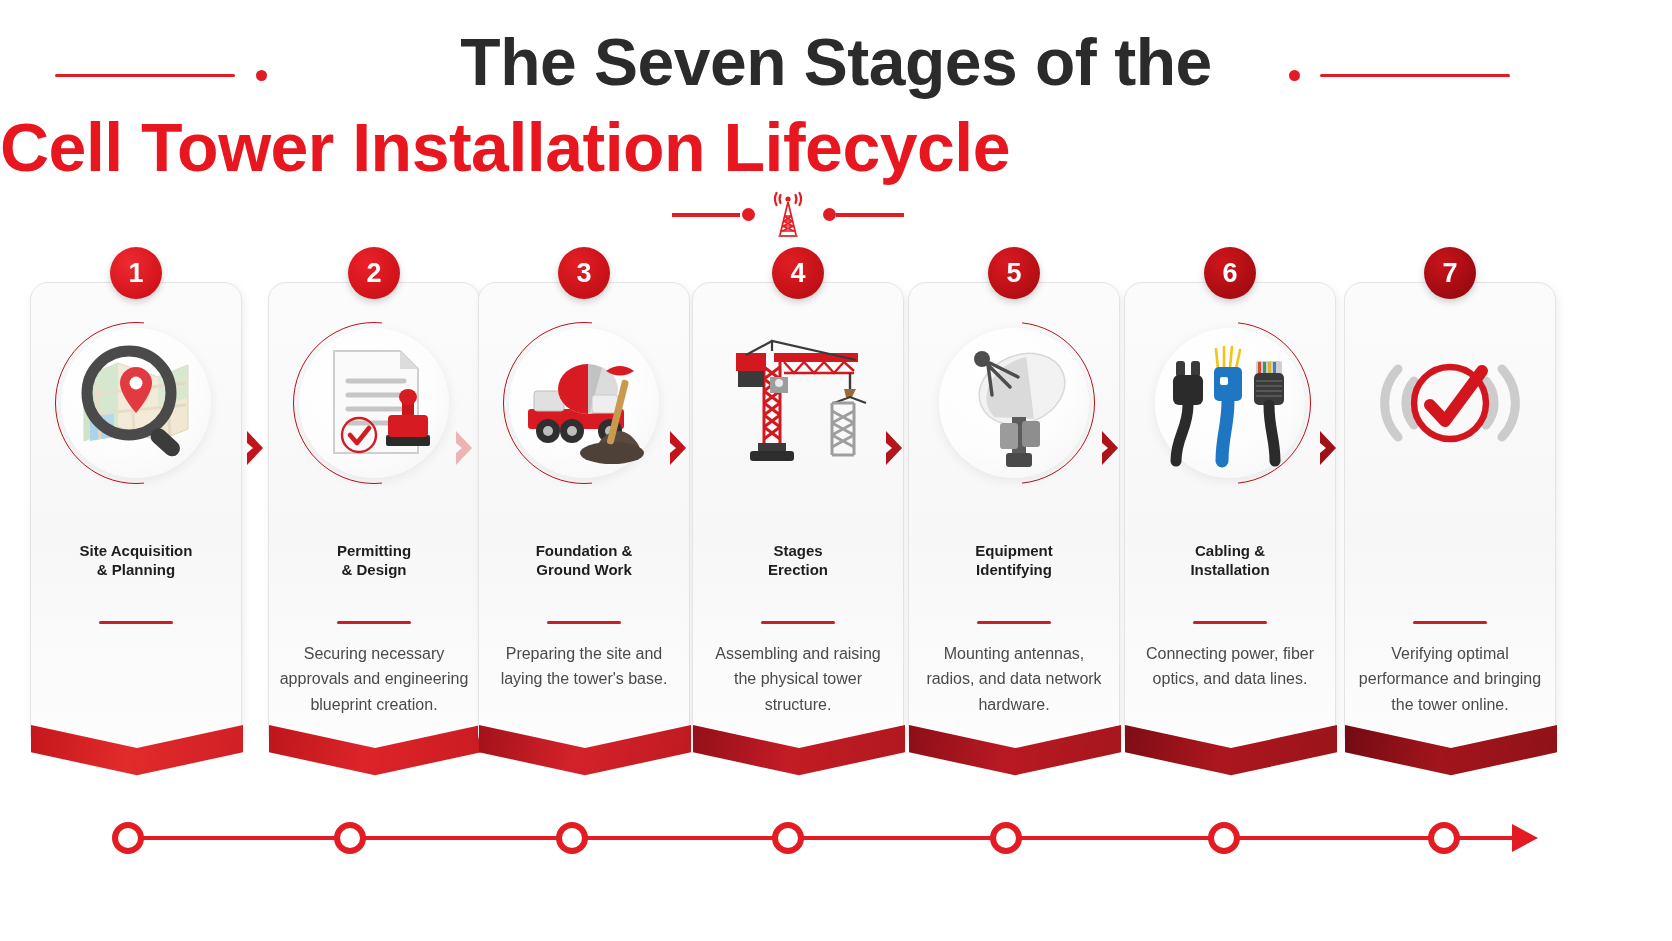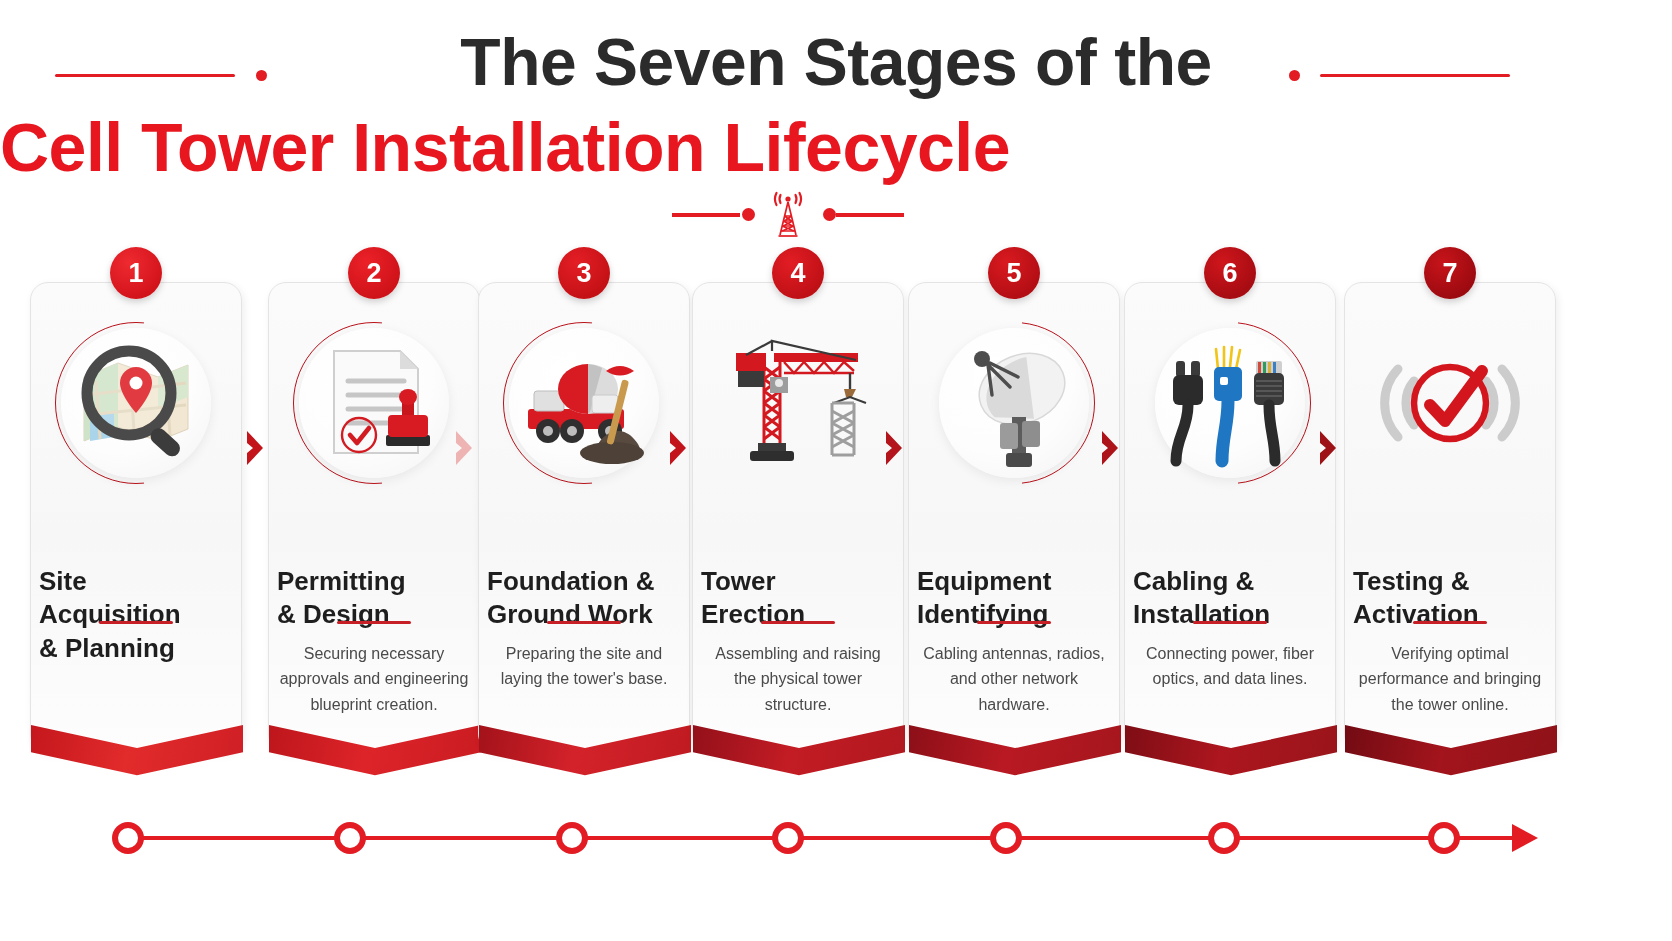--- a/index.html
+++ b/index.html
@@ -77,22 +77,22 @@
   .icon-disc {
     position: absolute; top: 50%; left: 50%; transform: translate(-50%,-50%);
     width: 150px; height: 150px; border-radius: 50%;
     background: radial-gradient(circle at 38% 32%, #ffffff 0%, #fdfdfd 55%, #f3f3f3 100%);
     box-shadow: 0 3px 12px rgba(0,0,0,0.07);
   }
   .icon-art { position: relative; z-index: 2; width: 140px; height: 140px; }
 
   .card-title {
     position: absolute; top: 258px; left: 8px; width: calc(100% - 16px);
-    text-align: left;
-    font-size: 26px; font-weight: 700; color: #1e1e1e; line-height: 1.28; margin-top: 24px;
+    text-align: center;
+    font-size: 15px; font-weight: 700; color: #1e1e1e; line-height: 1.28;
   }
   .title-rule {
     position: absolute; top: 338px; left: 50%; transform: translateX(-50%);
     width: 74px; height: 2.5px; background: #c62026; border-radius: 2px;
   }
   .card-desc {
     position: absolute; top: 358px; left: 10px; width: calc(100% - 20px);
     text-align: center;
     font-size: 16px; color: #4a4a4a; line-height: 1.58;
   }
@@ -309,21 +309,21 @@
             <path d="M106,70 L122,64 L138,70" stroke="#3a3a3a" stroke-width="2" fill="none"></path>
             <g stroke="#9e9e9e" stroke-width="3" fill="none">
               <path d="M104,70 L104,122 M126,70 L126,122"></path>
               <path d="M104,78 L126,90 M126,78 L104,90 M104,90 L126,102
                        M126,90 L104,102 M104,102 L126,114 M126,102 L104,114"></path>
               <path d="M104,70 L126,70 M104,122 L126,122"></path>
             </g>
           </svg>
         </div>
         <div class="card-title">
-          <span>Tower</span><br>
+          <span>Stages</span><br>
           <span>Erection</span>
         </div>
         <div class="title-rule"></div>
         <div class="card-desc">Assembling and raising the physical tower structure.</div>
         <div class="chev" style="background:linear-gradient(100deg,#93101a 0%,#c31c24 45%,#b0181f 100%);"></div>
       </div>
     </div>
 
     <div class="card" style="left:908px;">
       <div class="card-inner">
@@ -345,21 +345,21 @@
             <rect x="56" y="90" width="18" height="26" rx="3" fill="#9b9b9b"></rect>
             <rect x="78" y="88" width="18" height="26" rx="3" fill="#8e8e8e"></rect>
             <rect x="62" y="120" width="26" height="14" rx="3" fill="#4a4a4a"></rect>
           </svg>
         </div>
         <div class="card-title">
           <span>Equipment</span><br>
           <span>Identifying</span>
         </div>
         <div class="title-rule"></div>
-        <div class="card-desc">Cabling antennas, radios, and other network hardware.</div>
+        <div class="card-desc">Mounting antennas, radios, and data network hardware.</div>
         <div class="chev" style="background:linear-gradient(100deg,#8c0f18 0%,#b91922 45%,#a5161d 100%);"></div>
       </div>
     </div>
 
     <div class="card" style="left:1124px;">
       <div class="card-inner">
         <div class="badge" style="background:radial-gradient(circle at 36% 30%,#cf161c,#a60c12 72%);">
           <span>6</span>
         </div>
         <div class="icon-wrap">
@@ -416,24 +416,20 @@
           <svg class="icon-art" viewBox="0 0 140 140">
             <g fill="none" stroke="#cccccc" stroke-width="9" stroke-linecap="round">
               <path d="M34,48 A34,34 0 0 0 34,92"></path>
               <path d="M18,36 A50,50 0 0 0 18,104"></path>
               <path d="M106,48 A34,34 0 0 1 106,92"></path>
               <path d="M122,36 A50,50 0 0 1 122,104"></path>
             </g>
             <circle cx="70" cy="70" r="36" fill="none" stroke="#d3161d" stroke-width="6.5"></circle>
             <path d="M50,72 L65,88 L102,38" fill="none" stroke="#d3161d" stroke-width="12" stroke-linecap="round" stroke-linejoin="round"></path>
           </svg>
-        </div>
-        <div class="card-title">
-          <span>Testing &amp;</span><br>
-          <span>Activation</span>
         </div>
         <div class="title-rule"></div>
         <div class="card-desc">Verifying optimal performance and bringing the tower online.</div>
         <div class="chev" style="background:linear-gradient(100deg,#720b13 0%,#a3141c 45%,#8e1218 100%);"></div>
       </div>
     </div>
 
     <div class="conn" style="left:243px;">
       <svg width="26" height="46" viewBox="0 0 26 46">
           <path d="M4,6 L20,23 L4,40 L4,28 L10,23 L4,18 Z" fill="#c4141b"></path>

